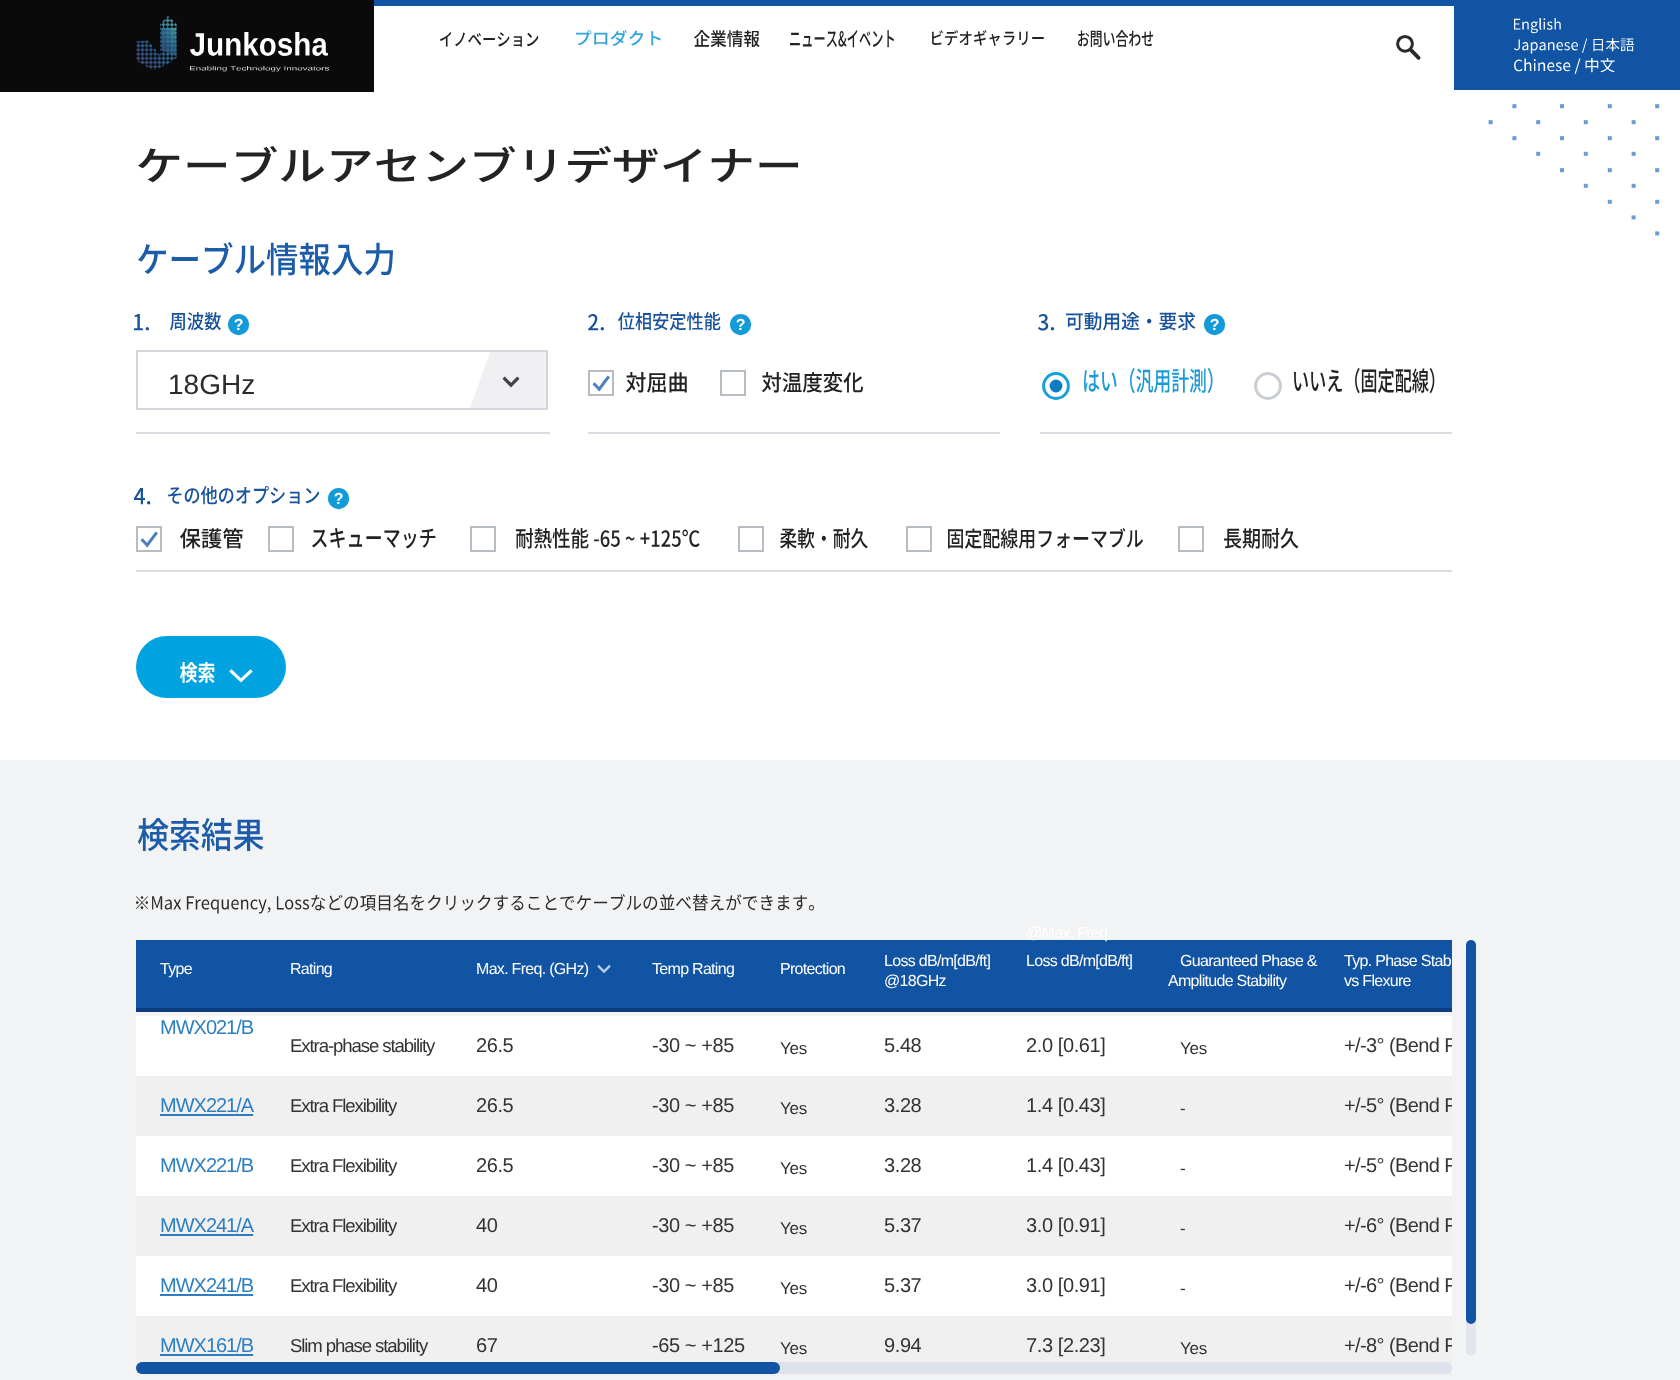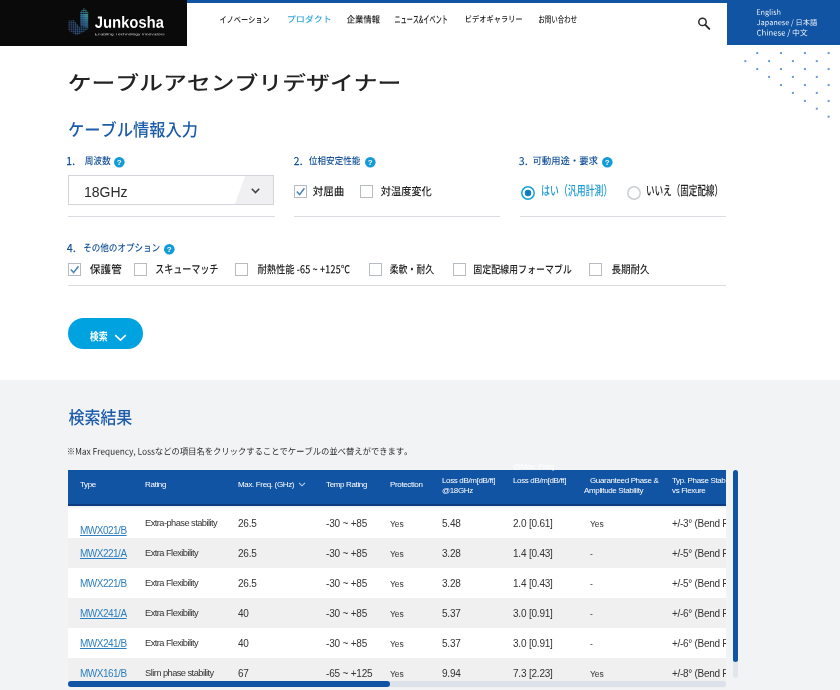--- a/index.html
+++ b/index.html
@@ -237,21 +237,21 @@
 <div class="t" style="left:390px;top:479.5px;font-size:8px;color:#fff;letter-spacing:-0.35px">Protection</div>
 <div class="t" style="left:442px;top:475.5px;font-size:8px;color:#fff;letter-spacing:-0.35px">Loss dB/m[dB/ft]</div>
 <div class="t" style="left:442px;top:486.2px;font-size:8px;color:#fff;letter-spacing:-0.35px">@18GHz</div>
 <div class="t" style="left:513px;top:475.5px;font-size:8px;color:#fff;letter-spacing:-0.35px">Loss dB/m[dB/ft]</div>
 <div class="t" style="left:513px;top:462px;font-size:8px;color:#fff;letter-spacing:-0.35px">@Max. Freq.</div>
 <div class="t" style="left:590px;top:475.5px;font-size:8px;color:#fff;letter-spacing:-0.35px">Guaranteed Phase &amp;</div>
 <div class="t" style="left:584px;top:486.2px;font-size:8px;color:#fff;letter-spacing:-0.35px">Amplitude Stability</div>
 <div class="t" style="left:672px;top:475.5px;font-size:8px;color:#fff;letter-spacing:-0.35px">Typ. Phase Stab</div>
 <div class="t" style="left:672px;top:486.2px;font-size:8px;color:#fff;letter-spacing:-0.35px">vs Flexure</div>
 <div class="abs" style="left:68px;top:508px;width:658px;height:30px;background:#fff"></div>
-<div class="t" style="left:80px;top:525px;font-size:10px;letter-spacing:-0.5px;color:#2d7fc1;text-decoration:underline">MWX021/B</div>
+<div class="t" style="left:80px;top:509px;font-size:10px;letter-spacing:-0.5px;color:#2d7fc1;">MWX021/B</div>
 <div class="t" style="left:145px;top:518.3px;font-size:9.3px;letter-spacing:-0.55px;color:#333">Extra-phase stability</div>
 <div class="t" style="left:238px;top:517.8px;font-size:10px;letter-spacing:-0.2px;color:#333">26.5</div>
 <div class="t" style="left:326px;top:517.8px;font-size:10px;letter-spacing:-0.2px;color:#333">-30 ~ +85</div>
 <div class="t" style="left:390px;top:518.8px;font-size:8.5px;letter-spacing:-0.1px;color:#333">Yes</div>
 <div class="t" style="left:442px;top:517.8px;font-size:10px;letter-spacing:-0.2px;color:#333">5.48</div>
 <div class="t" style="left:513px;top:517.8px;font-size:10px;letter-spacing:-0.2px;color:#333">2.0 [0.61]</div>
 <div class="t" style="left:590px;top:518.8px;font-size:8.5px;letter-spacing:-0.1px;color:#333">Yes</div>
 <div class="t" style="left:672px;top:517.8px;width:54px;overflow:hidden;white-space:nowrap;font-size:10px;letter-spacing:-0.3px;color:#333">+/-3° (Bend F</div>
 <div class="abs" style="left:68px;top:538px;width:658px;height:30px;background:#f0f0f1"></div>
 <div class="t" style="left:80px;top:547.8px;font-size:10px;letter-spacing:-0.5px;color:#2d7fc1;text-decoration:underline">MWX221/A</div>
@@ -287,21 +287,21 @@
 <div class="t" style="left:80px;top:637.8px;font-size:10px;letter-spacing:-0.5px;color:#2d7fc1;text-decoration:underline">MWX241/B</div>
 <div class="t" style="left:145px;top:638.3px;font-size:9.3px;letter-spacing:-0.55px;color:#333">Extra Flexibility</div>
 <div class="t" style="left:238px;top:637.8px;font-size:10px;letter-spacing:-0.2px;color:#333">40</div>
 <div class="t" style="left:326px;top:637.8px;font-size:10px;letter-spacing:-0.2px;color:#333">-30 ~ +85</div>
 <div class="t" style="left:390px;top:638.8px;font-size:8.5px;letter-spacing:-0.1px;color:#333">Yes</div>
 <div class="t" style="left:442px;top:637.8px;font-size:10px;letter-spacing:-0.2px;color:#333">5.37</div>
 <div class="t" style="left:513px;top:637.8px;font-size:10px;letter-spacing:-0.2px;color:#333">3.0 [0.91]</div>
 <div class="t" style="left:590px;top:638.8px;font-size:8.5px;letter-spacing:-0.1px;color:#333">-</div>
 <div class="t" style="left:672px;top:637.8px;width:54px;overflow:hidden;white-space:nowrap;font-size:10px;letter-spacing:-0.3px;color:#333">+/-6° (Bend F</div>
 <div class="abs" style="left:68px;top:658px;width:658px;height:30px;background:#f0f0f1"></div>
-<div class="t" style="left:80px;top:667.8px;font-size:10px;letter-spacing:-0.5px;color:#2d7fc1;">MWX161/B</div>
+<div class="t" style="left:80px;top:667.8px;font-size:10px;letter-spacing:-0.5px;color:#2d7fc1;text-decoration:underline">MWX161/B</div>
 <div class="t" style="left:145px;top:668.3px;font-size:9.3px;letter-spacing:-0.55px;color:#333">Slim phase stability</div>
 <div class="t" style="left:238px;top:667.8px;font-size:10px;letter-spacing:-0.2px;color:#333">67</div>
 <div class="t" style="left:326px;top:667.8px;font-size:10px;letter-spacing:-0.2px;color:#333">-65 ~ +125</div>
 <div class="t" style="left:390px;top:668.8px;font-size:8.5px;letter-spacing:-0.1px;color:#333">Yes</div>
 <div class="t" style="left:442px;top:667.8px;font-size:10px;letter-spacing:-0.2px;color:#333">9.94</div>
 <div class="t" style="left:513px;top:667.8px;font-size:10px;letter-spacing:-0.2px;color:#333">7.3 [2.23]</div>
 <div class="t" style="left:590px;top:668.8px;font-size:8.5px;letter-spacing:-0.1px;color:#333">Yes</div>
 <div class="t" style="left:672px;top:667.8px;width:54px;overflow:hidden;white-space:nowrap;font-size:10px;letter-spacing:-0.3px;color:#333">+/-8° (Bend F</div>
 <div class="abs" style="left:68px;top:681px;width:658px;height:5.5px;background:#dde2ea;border-radius:3px"></div>
 <div class="abs" style="left:68px;top:681px;width:322px;height:5.5px;background:#1254a4;border-radius:3px"></div>

